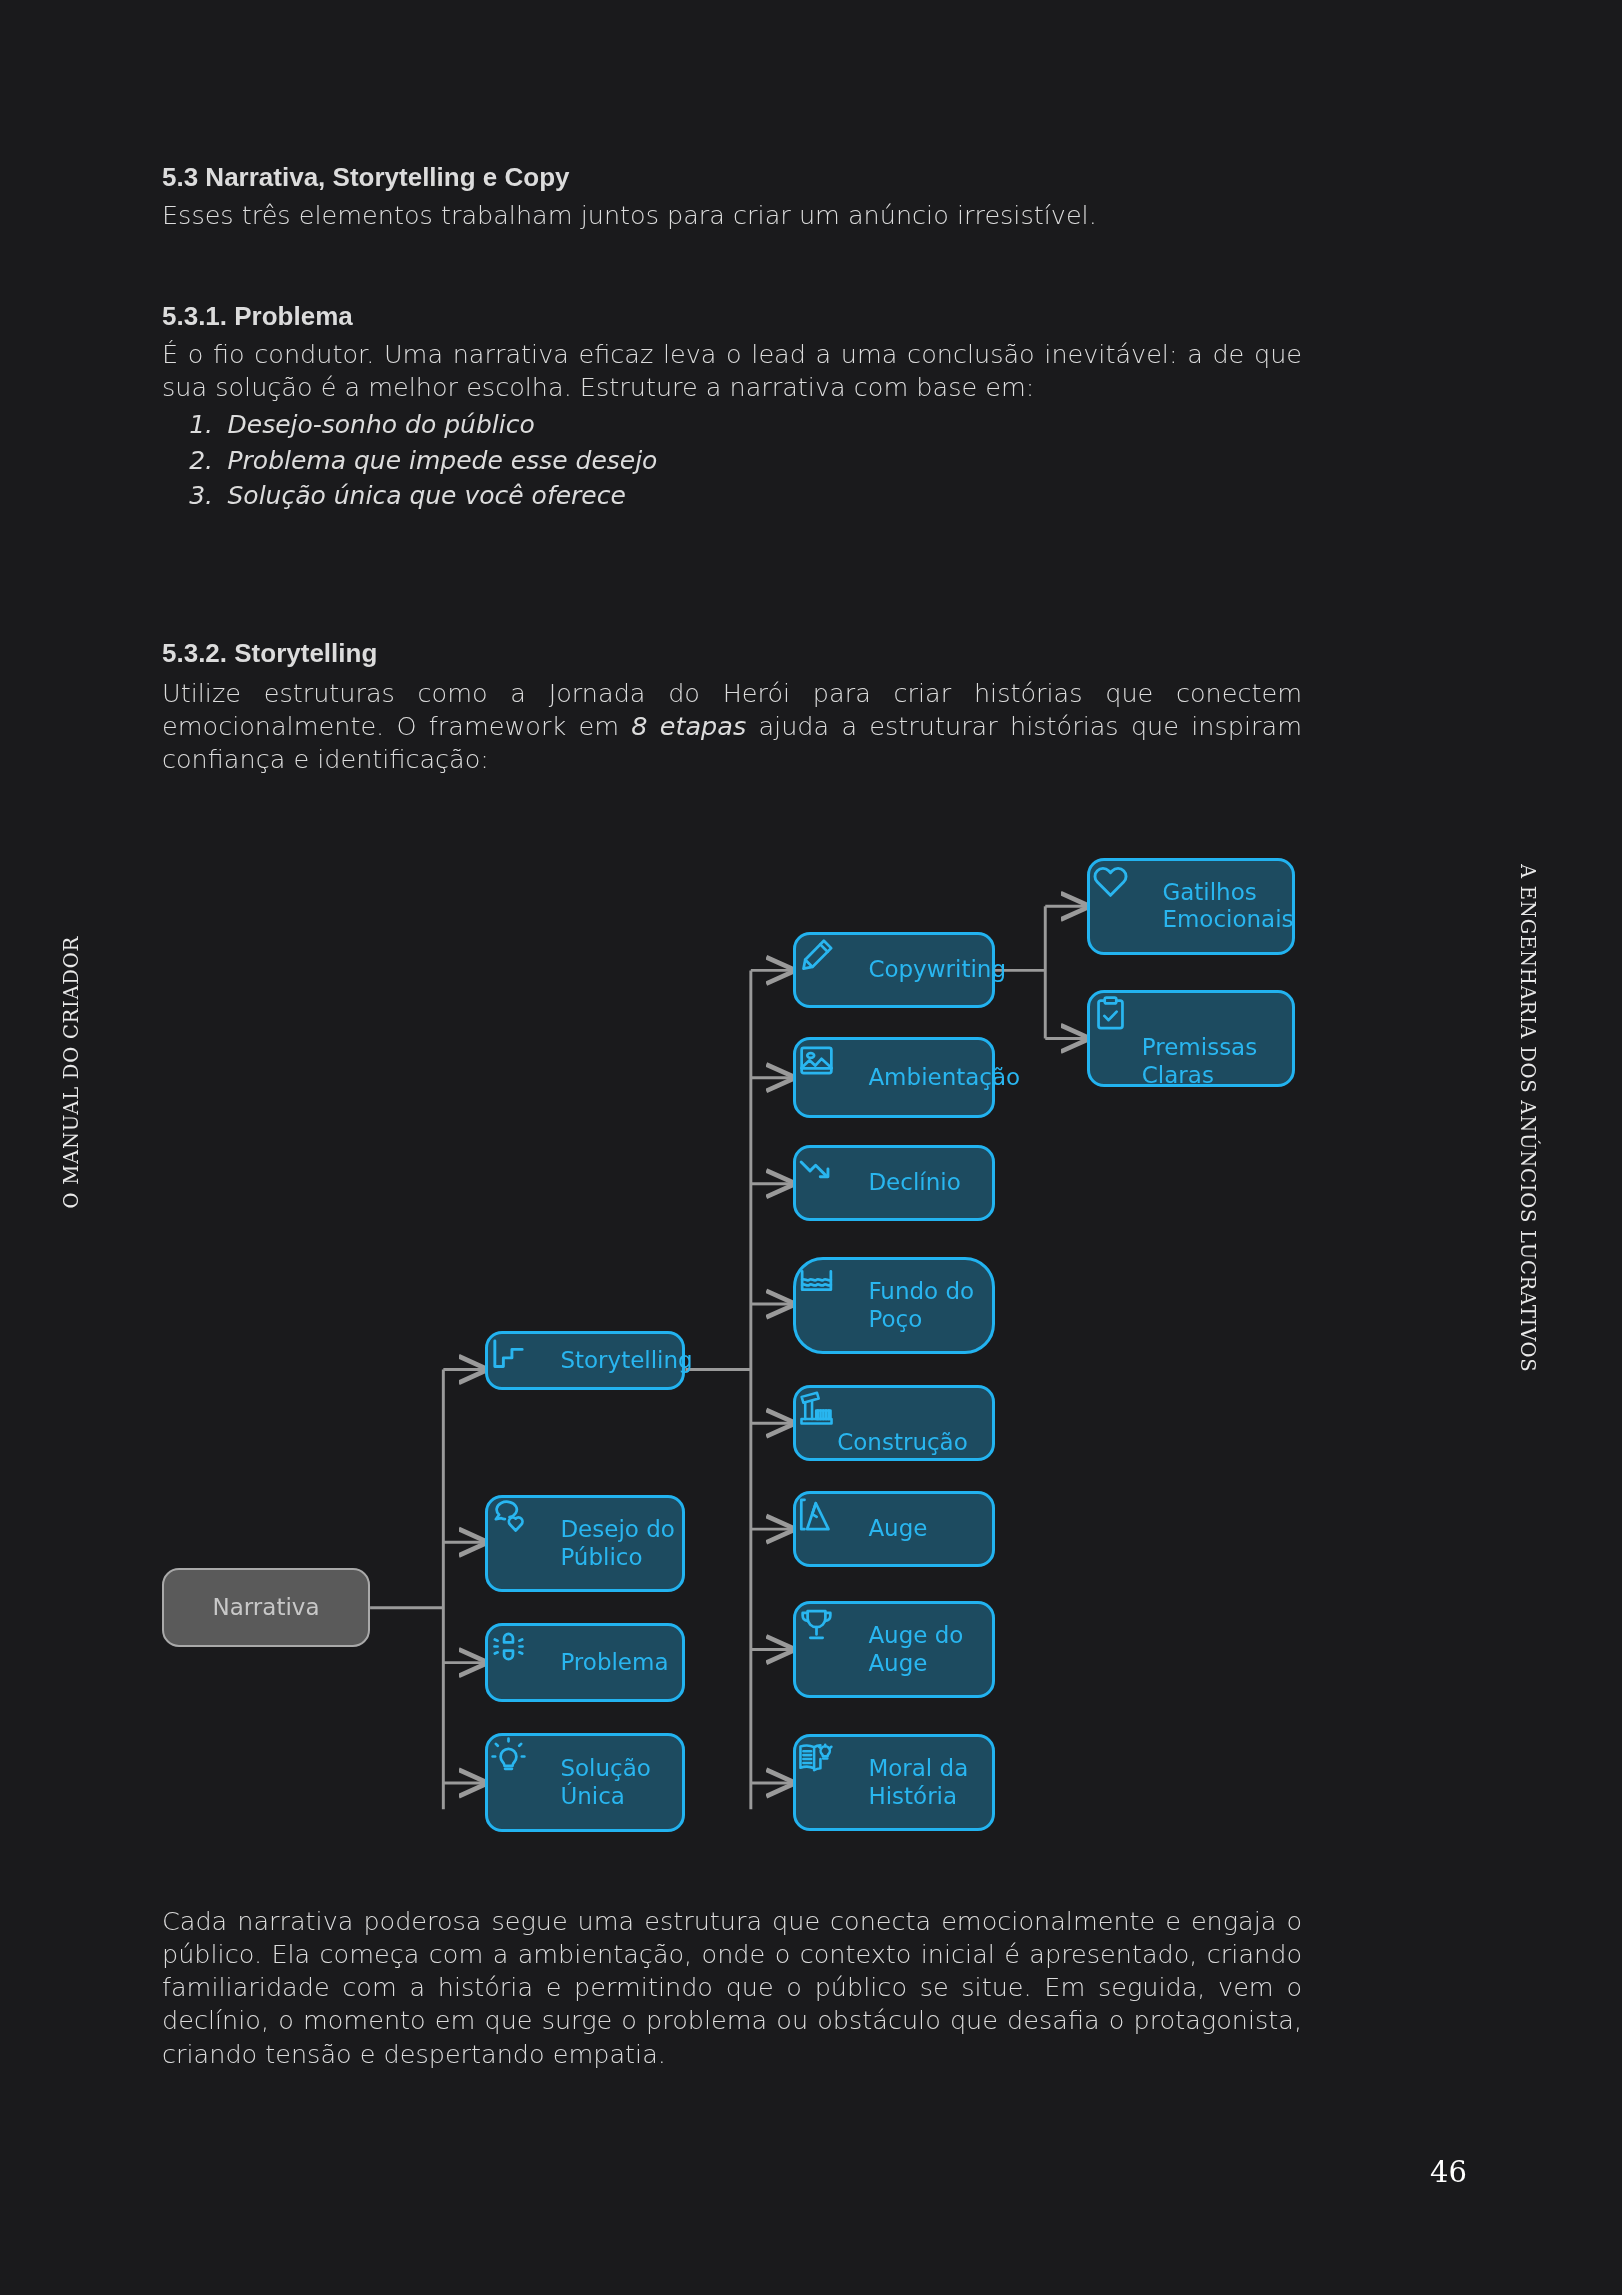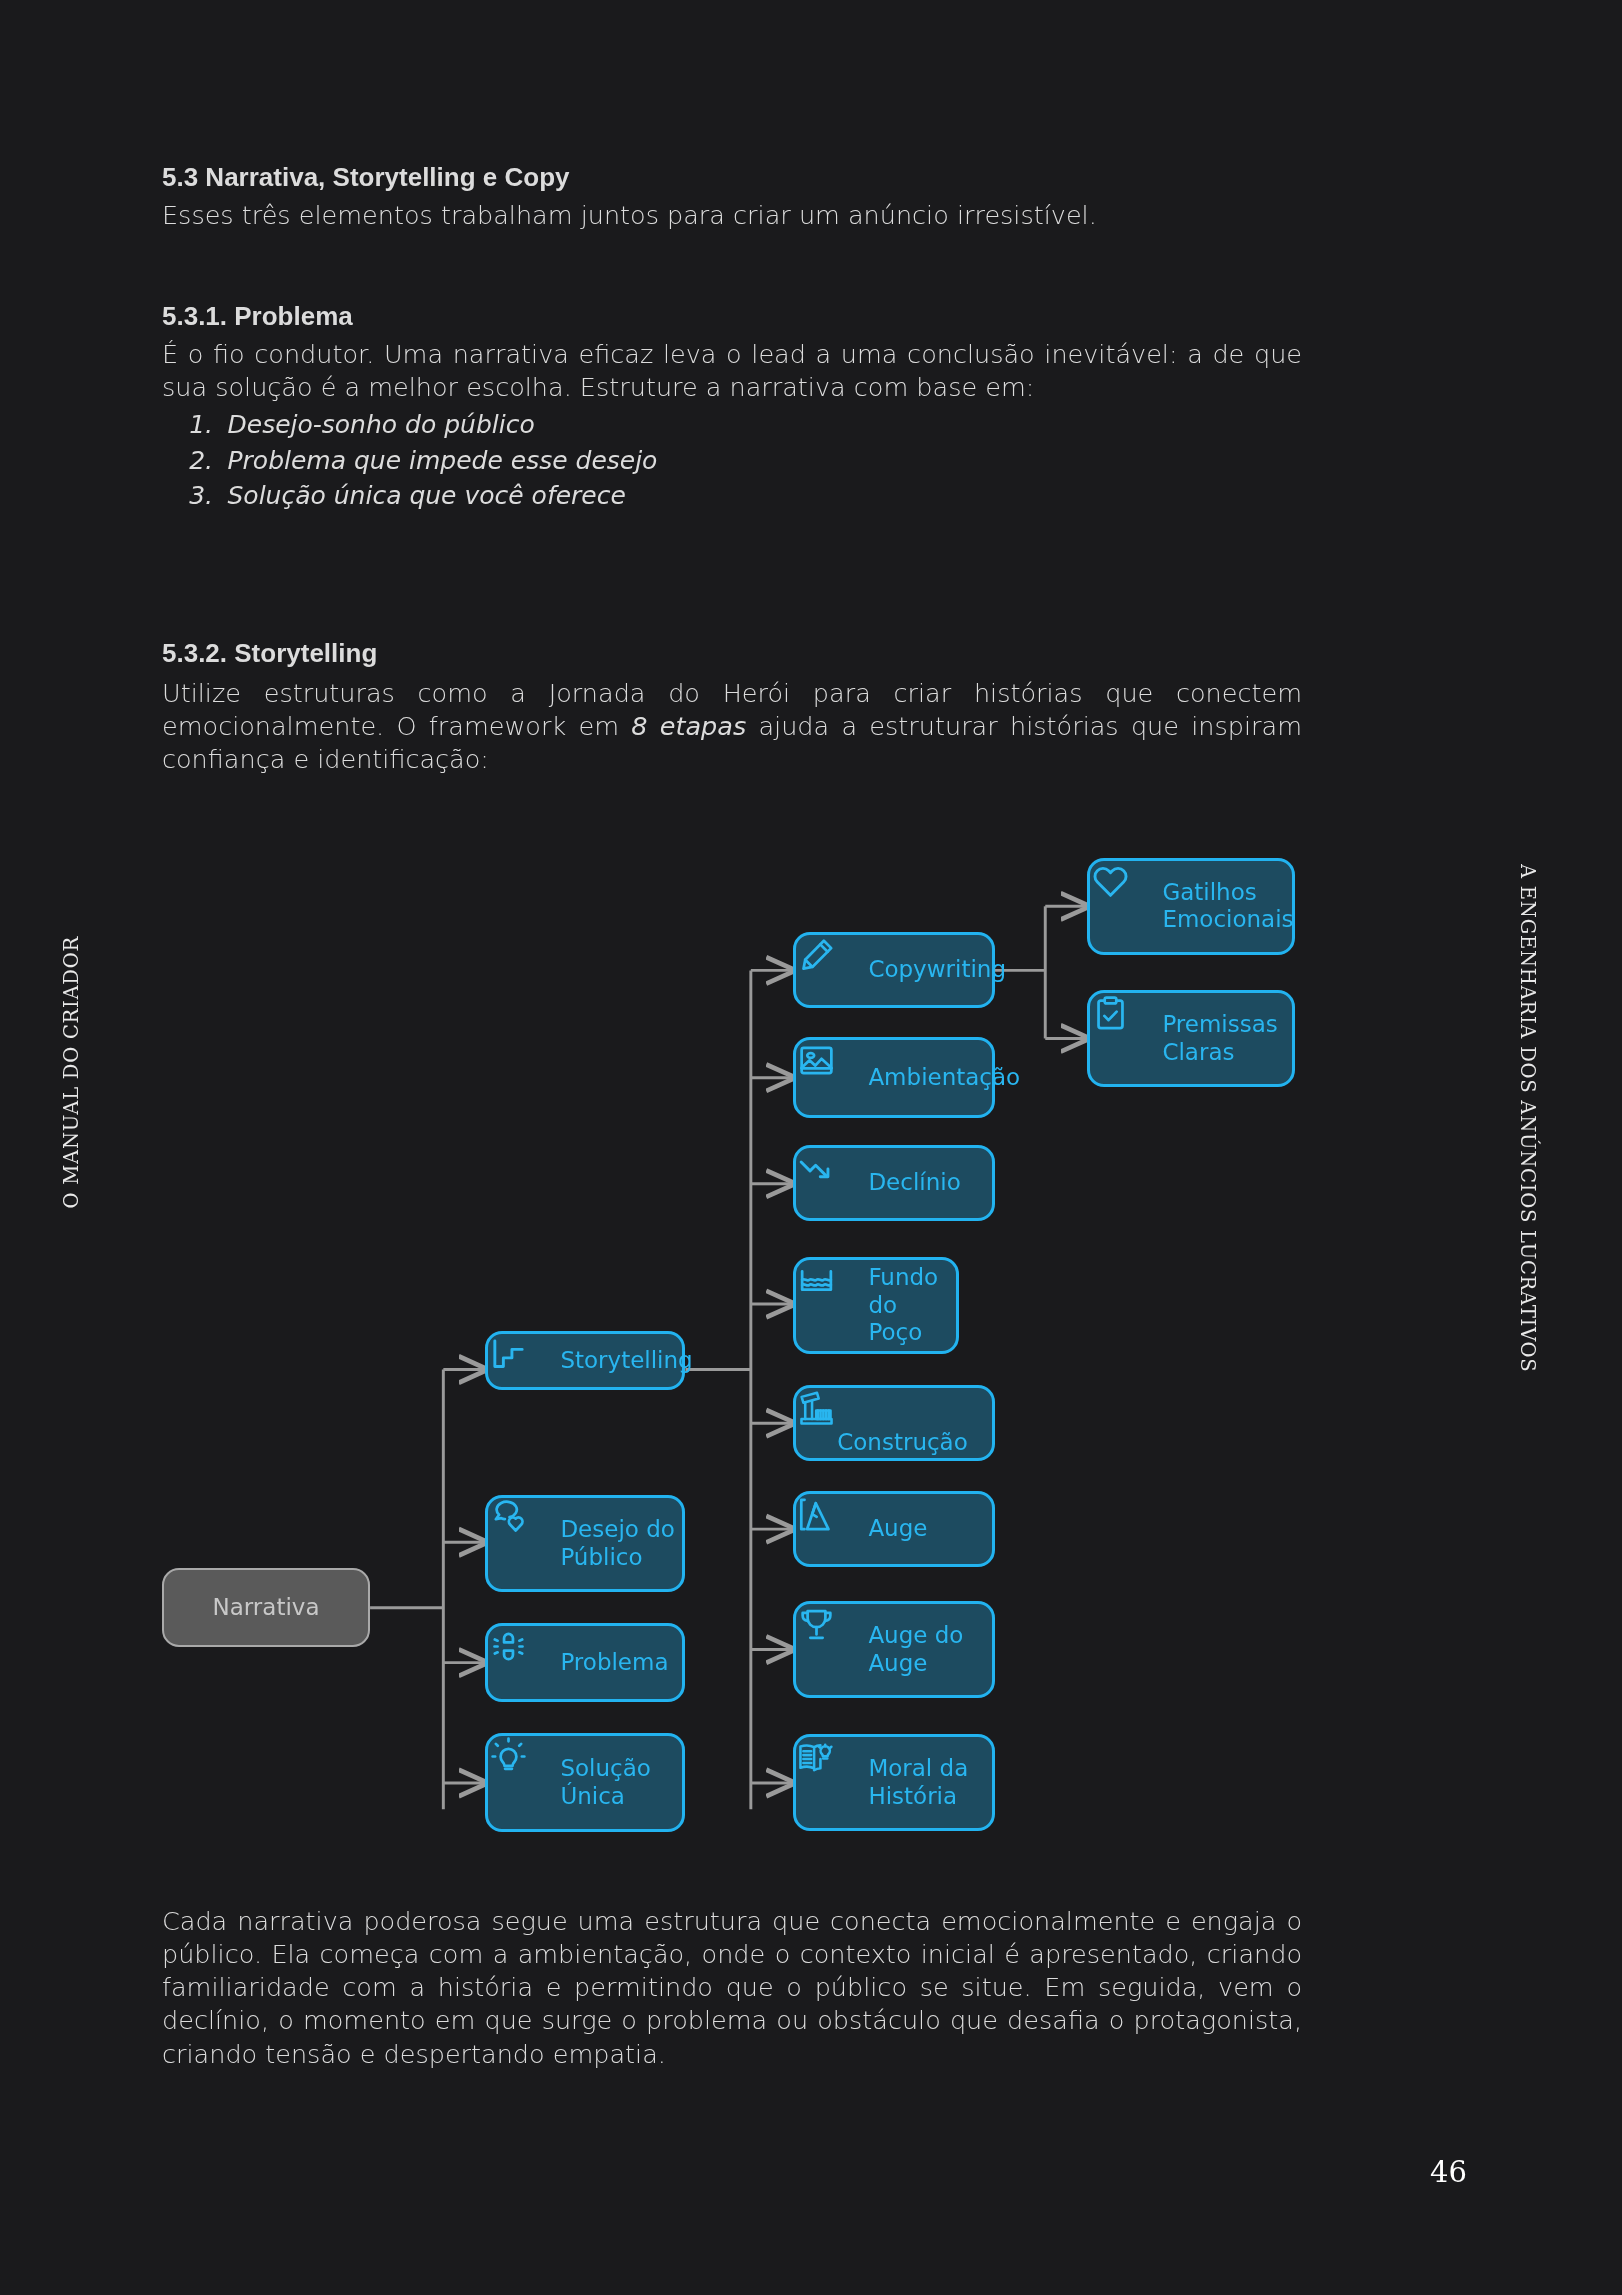--- a/index.html
+++ b/index.html
@@ -246,21 +246,21 @@
     <div class="node blue" style="left:631px;top:311px;width:202px;height:76px;">
       <span class="ico">
         <svg viewBox="0 0 24 24" fill="none" stroke="#29b6f0" stroke-width="1.7" stroke-linecap="round" stroke-linejoin="round">
           <path d="M3 8.2l5.2 5.2 3.3-3.3 6.5 6.5"></path>
           <path d="M18.7 12.3v4.5h-4.5"></path>
         </svg>
       </span>
       <span class="lbl">Declínio</span>
     </div>
 
-    <div class="node blue" style="left:631px;top:423px;width:166px;height:97px;">
+    <div class="node blue" style="left:631px;top:423px;width:202px;height:97px;border-radius:30px;">
       <span class="ico">
         <svg viewBox="0 0 24 24" fill="none" stroke="#29b6f0" stroke-width="1.6" stroke-linecap="round" stroke-linejoin="round">
           <path d="M3.6 6.6v10.8h16.8V6.6"></path>
           <path d="M3.6 11.6c1.4-1.2 2.8 1.2 4.2 0s2.8 1.2 4.2 0 2.8 1.2 4.2 0 2.8 1.2 4.2 0"></path>
           <path d="M3.6 14.6c1.4-1.2 2.8 1.2 4.2 0s2.8 1.2 4.2 0 2.8 1.2 4.2 0 2.8 1.2 4.2 0"></path>
         </svg>
       </span>
       <span class="lbl">Fundo do
 Poço</span>
     </div>
@@ -321,21 +321,21 @@
     <div class="node blue" style="left:925px;top:23.6px;width:208px;height:97px;">
       <span class="ico">
         <svg viewBox="0 0 24 24" fill="none" stroke="#29b6f0" stroke-width="1.7" stroke-linecap="round" stroke-linejoin="round">
           <path d="M12 20.1 4.3 12.3a4.6 4.6 0 0 1 0-6.6 4.6 4.6 0 0 1 6.6 0l1.1 1.1 1.1-1.1a4.6 4.6 0 0 1 6.6 0 4.6 4.6 0 0 1 0 6.6z"></path>
         </svg>
       </span>
       <span class="lbl">Gatilhos
 Emocionais</span>
     </div>
 
-    <div class="node blue" style="left:925px;top:156px;width:208px;height:97px;">
+    <div class="node blue" style="left:925px;top:156px;width:208px;height:97px;flex-direction:column;">
       <span class="ico">
         <svg viewBox="0 0 24 24" fill="none" stroke="#29b6f0" stroke-width="1.6" stroke-linecap="round" stroke-linejoin="round">
           <path d="M8.6 4.4H6.4a1.4 1.4 0 0 0-1.4 1.4v13.4a1.4 1.4 0 0 0 1.4 1.4h11.2a1.4 1.4 0 0 0 1.4-1.4V5.8a1.4 1.4 0 0 0-1.4-1.4h-2.2"></path>
           <rect x="8.6" y="2.7" width="6.8" height="3.4" rx="1"></rect>
           <path d="M8.4 13.4l2.4 2.5 4.8-5"></path>
         </svg>
       </span>
       <span class="lbl">Premissas
 Claras</span>
     </div>

